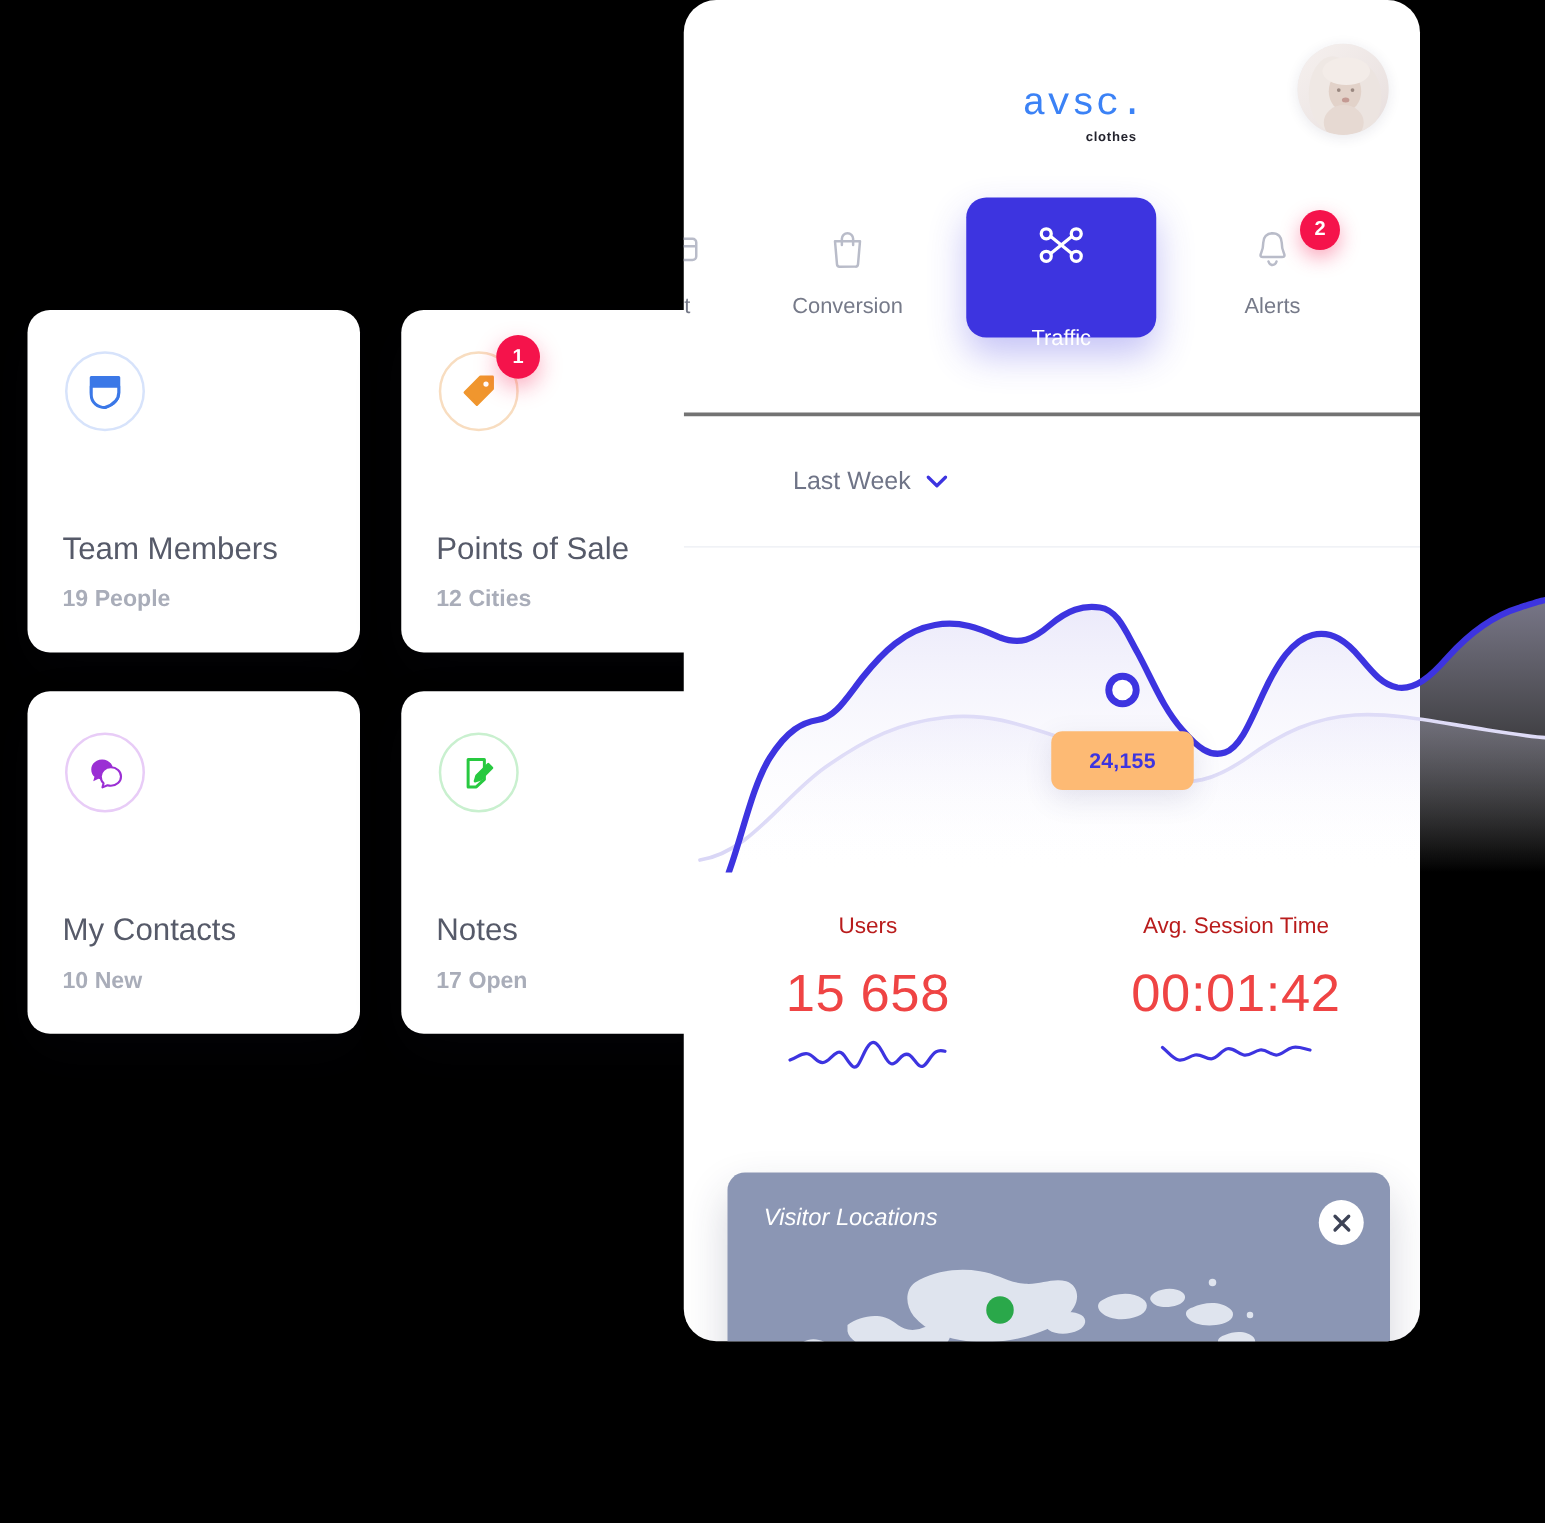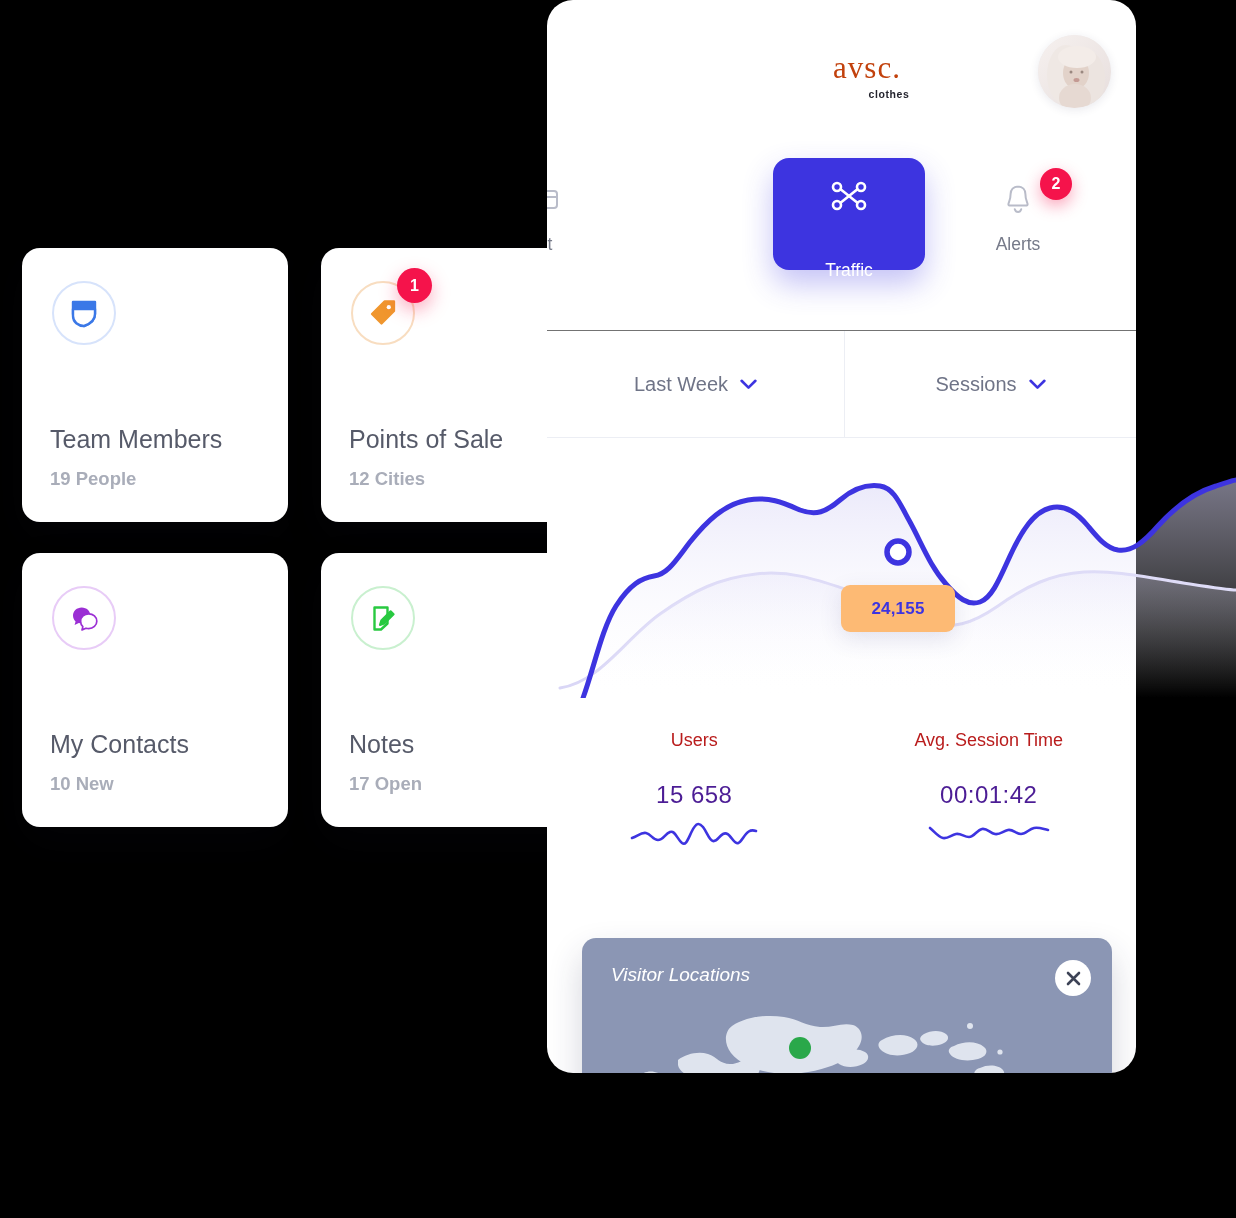--- a/index.html
+++ b/index.html
@@ -43,26 +43,27 @@
   }
   .logo-block {
     position: absolute;
     left: 260px;
     top: 52px;
     width: 120px;
     text-align: center;
     user-select: none;
   }
   .logo-main {
-    font-family: Liberation Serif, serif;
+    font-family: Liberation Mono, monospace;
     font-size: 31px;
     letter-spacing: 1px;
-    color: #c2410c;
+    color: #3b82f6;
     line-height: 1;
     font-weight: 400;
+    margin-top: 16px;
   }
   .logo-sub {
     font-size: 10.5px;
     color: #24242e;
     letter-spacing: 0.6px;
     margin-top: 5px;
     margin-left: 44px;
     font-weight: 600;
   }
   .avatar {
@@ -136,21 +137,21 @@
     box-shadow: 0 6px 16px rgba(245,19,75,0.38);
   }
 
   
   .filter-bar {
     position: absolute;
     left: 0;
     top: 330px;
     width: 589px;
     height: 108px;
-    border-top: 1px solid #737373;
+    border-top: 3px solid #737373;
     border-bottom: 1px solid #eceef4;
     display: flex;
   }
   .filter-cell {
     height: 100%;
     display: flex;
     align-items: center;
     justify-content: center;
     gap: 12px;
     cursor: pointer;
@@ -209,23 +210,23 @@
     flex: 1;
     display: flex;
     flex-direction: column;
     align-items: center;
   }
   .stat-label {
     font-size: 18px;
     color: #b91c1c;
   }
   .stat-value {
-    margin-top: 30px;
-    font-size: 24px;
-    color: #4c1d95;
+    margin-top: 20px;
+    font-size: 42px;
+    color: #ef4444;
     letter-spacing: 0.5px;
   }
   .spark { margin-top: 10px; display:block; }
 
   
   .vis-panel {
     position: absolute;
     left: 582px;
     top: 938px;
     width: 530px;
@@ -432,20 +433,29 @@
         <div class="nav-item" style="left:-78px;">
           <div class="nav-ico">
             <svg width="30" height="30" viewBox="0 0 30 30" fill="none" aria-hidden="true">
               <rect x="3" y="7" width="24" height="17" rx="3" stroke="currentColor" stroke-width="2"></rect>
               <path d="M3 13h24" stroke="currentColor" stroke-width="2"></path>
             </svg>
           </div>
           <div class="nav-label">nt</div>
         </div>
 
+        <div class="nav-item" style="left:55px;">
+          <div class="nav-ico">
+            <svg width="30" height="32" viewBox="0 0 30 32" fill="none" aria-hidden="true">
+              <path d="M5 10h20l-1.6 18.5a2 2 0 01-2 1.8H8.6a2 2 0 01-2-1.8L5 10z" stroke="currentColor" stroke-width="2" stroke-linejoin="round"></path>
+              <path d="M10.5 13V8a4.5 4.5 0 019 0v5" stroke="currentColor" stroke-width="2" stroke-linecap="round"></path>
+            </svg>
+          </div>
+          <div class="nav-label">Conversion</div>
+        </div>
 
         <div class="nav-item active" style="left:226px;gap:32px;">
           <div class="nav-ico">
             <svg width="36" height="32" viewBox="0 0 36 32" fill="none" aria-hidden="true">
               <circle cx="6" cy="7" r="4" stroke="currentColor" stroke-width="2.6"></circle>
               <circle cx="30" cy="7" r="4" stroke="currentColor" stroke-width="2.6"></circle>
               <circle cx="6" cy="25" r="4" stroke="currentColor" stroke-width="2.6"></circle>
               <circle cx="30" cy="25" r="4" stroke="currentColor" stroke-width="2.6"></circle>
               <path d="M9.6 9.2L26.4 22.8" stroke="currentColor" stroke-width="2.6" stroke-linecap="round"></path>
               <path d="M26.4 9.2L9.6 22.8" stroke="currentColor" stroke-width="2.6" stroke-linecap="round"></path>
@@ -467,28 +477,20 @@
 
         <div class="nav-item" style="left:565px;">
           
           
         </div>
       </div>
 
       <div class="filter-bar">
         <div class="filter-cell" style="width:298px;">
           <span class="filter-label">Last Week</span>
-          <span>
-            <svg class="chev" viewBox="0 0 17 11" fill="none" aria-hidden="true">
-              <path d="M1.6 1.8L8.5 8.6l6.9-6.8" stroke="currentColor" stroke-width="2.6" stroke-linecap="round" stroke-linejoin="round"></path>
-            </svg>
-          </span>
-        </div>
-        <div class="filter-cell" style="width:291px;">
-          <span class="filter-label">Sessions</span>
           <span>
             <svg class="chev" viewBox="0 0 17 11" fill="none" aria-hidden="true">
               <path d="M1.6 1.8L8.5 8.6l6.9-6.8" stroke="currentColor" stroke-width="2.6" stroke-linecap="round" stroke-linejoin="round"></path>
             </svg>
           </span>
         </div>
       </div>
 
       <div class="stats-row">
         <div class="stat">

